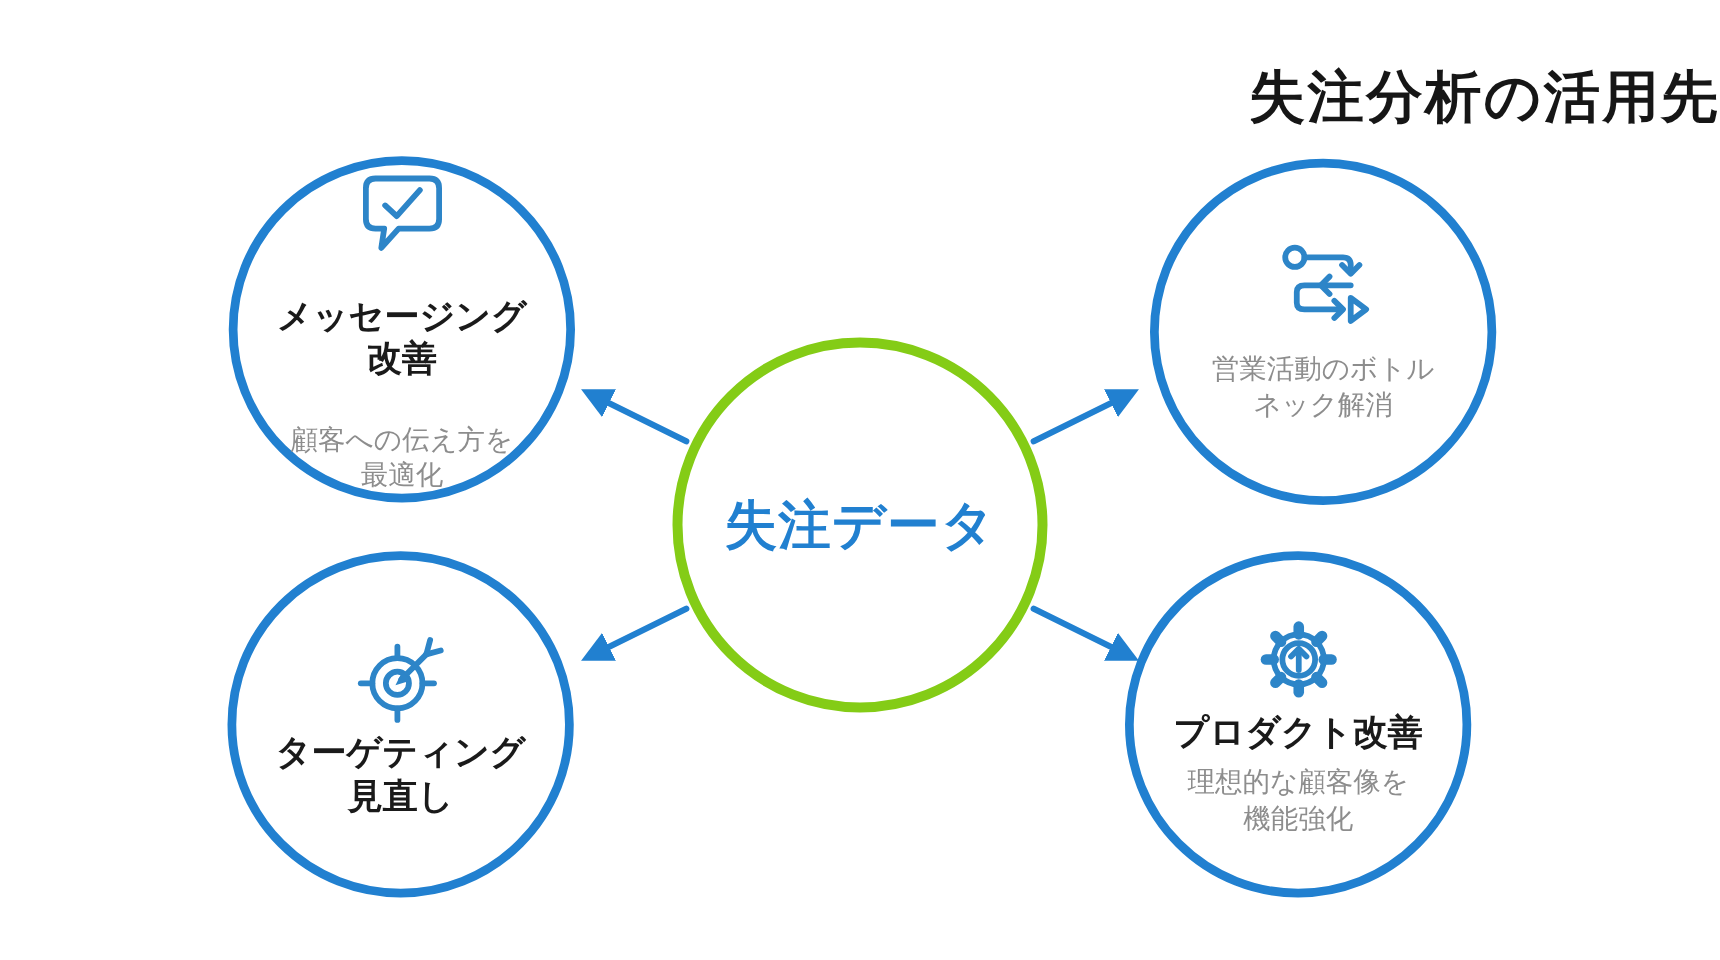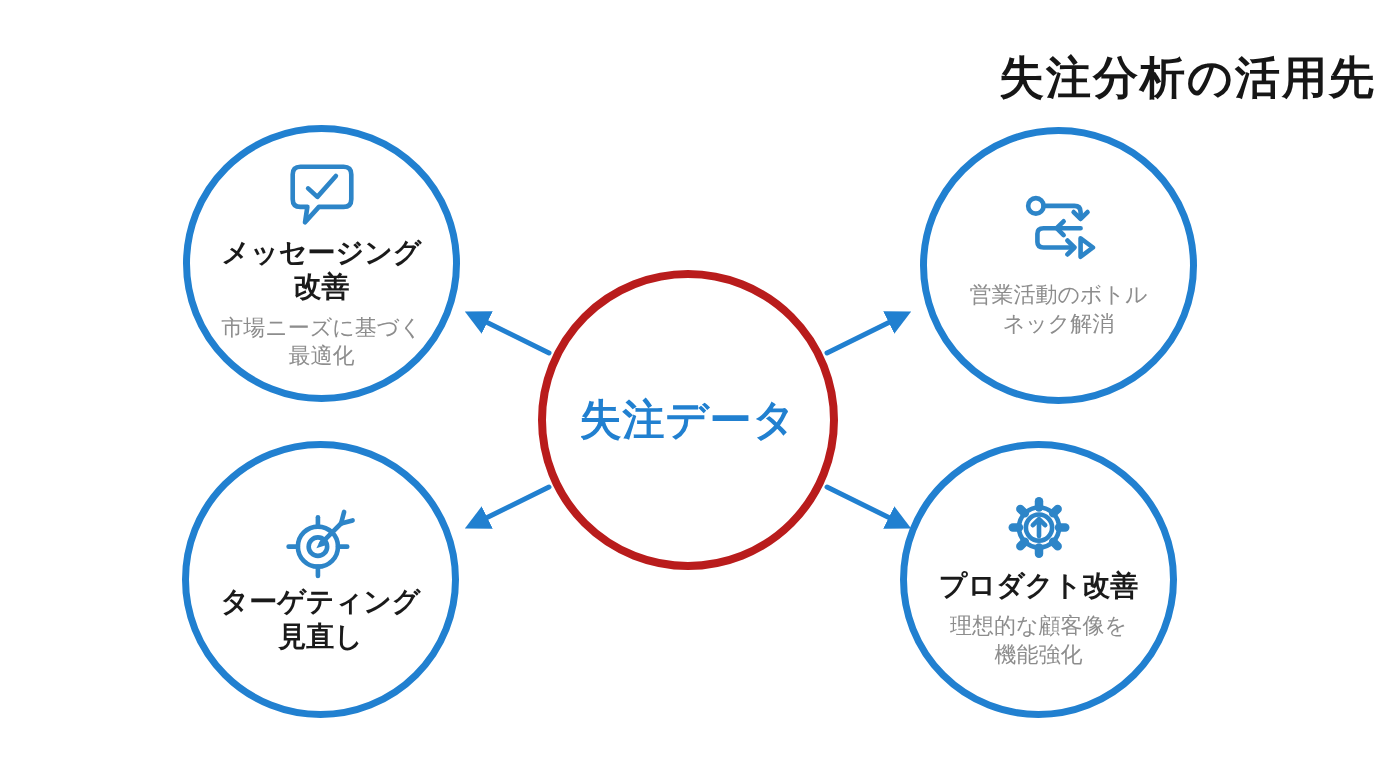--- a/index.html
+++ b/index.html
@@ -44,35 +44,35 @@
     flex-direction: column;
     align-items: center;
     justify-content: center;
     text-align: center;
   }
   .center-node {
     left: 538px;
     top: 270px;
     width: 300px;
     height: 300px;
-    border: 8px solid #b91c1c;
+    border: 8px solid #84cc16;
   }
   .center-label {
     font-size: 42px;
     font-weight: 800;
     letter-spacing: 1px;
     color: #2180d0;
   }
   .node {
     width: 277px;
     height: 277px;
     border: 7px solid #2180d0;
     padding: 0 14px;
   }
-  .node-tl { left: 183px; top: 125px; }
+  .node-tl { left: 183px; top: 125px; justify-content: space-between; }
   .node-tr { left: 920px; top: 127px; }
   .node-bl { left: 182px; top: 441px; }
   .node-br { left: 900px; top: 441px; }
   .icon { margin-bottom: 6px; }
   .icon svg { display: block; width: 74px; height: 74px; }
   .node-title {
     font-size: 28px;
     font-weight: 800;
     color: #1a1a1a;
     line-height: 1.22;
@@ -111,21 +111,21 @@
 
   <div class="circle node node-tl">
     <span class="icon">
       <svg viewBox="0 0 48 48" fill="none" stroke="#2d85c8" stroke-width="3" stroke-linecap="round" stroke-linejoin="round">
         <path d="M10 7 H38 Q43 7 43 12 V28 Q43 33 38 33 H22 L13 43 L14.5 33 H10 Q5 33 5 28 V12 Q5 7 10 7 Z"></path>
         <polyline points="15 21 21 26.5 33 13"></polyline>
       </svg>
     </span>
     <div class="node-title">メッセージング
 改善</div>
-    <div class="node-sub">市場ニーズに基づく
+    <div class="node-sub">顧客への伝え方を
 最適化</div>
   </div>
 
   <div class="circle node node-tr">
     <span class="icon">
       <svg viewBox="0 0 48 48" fill="none" stroke="#2d85c8" stroke-width="3" stroke-linecap="round" stroke-linejoin="round">
         <circle cx="9" cy="9" r="5"></circle>
         <path d="M14 9 H34 Q38 9 38 13 V17"></path>
         <polyline points="33.5 13 38 17.5 42.5 13"></polyline>
         <path d="M38 23.5 H14 Q10 23.5 10 27 V32.5 Q10 36 14 36 H33"></path>

